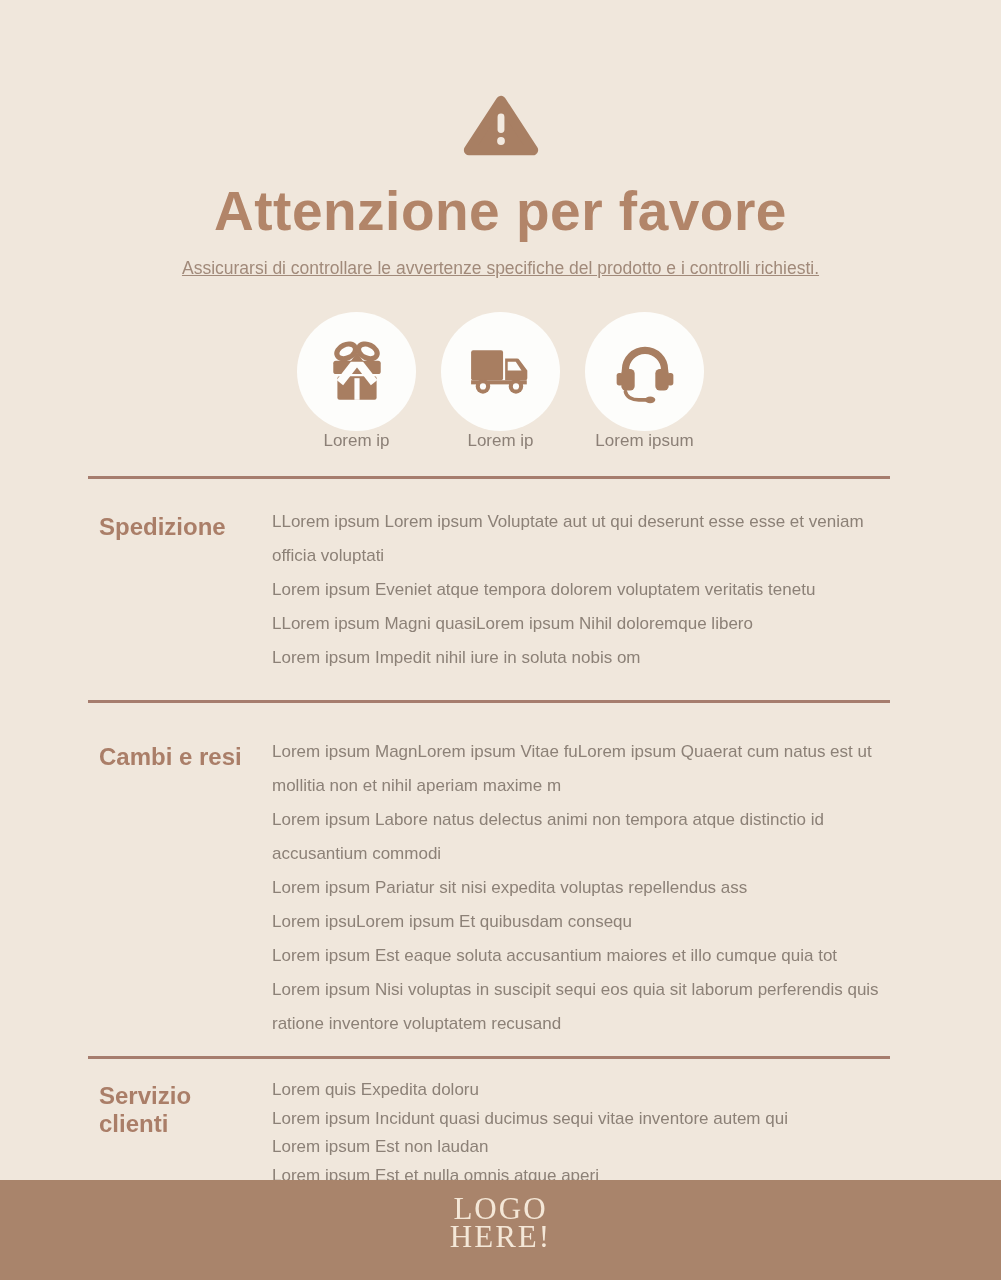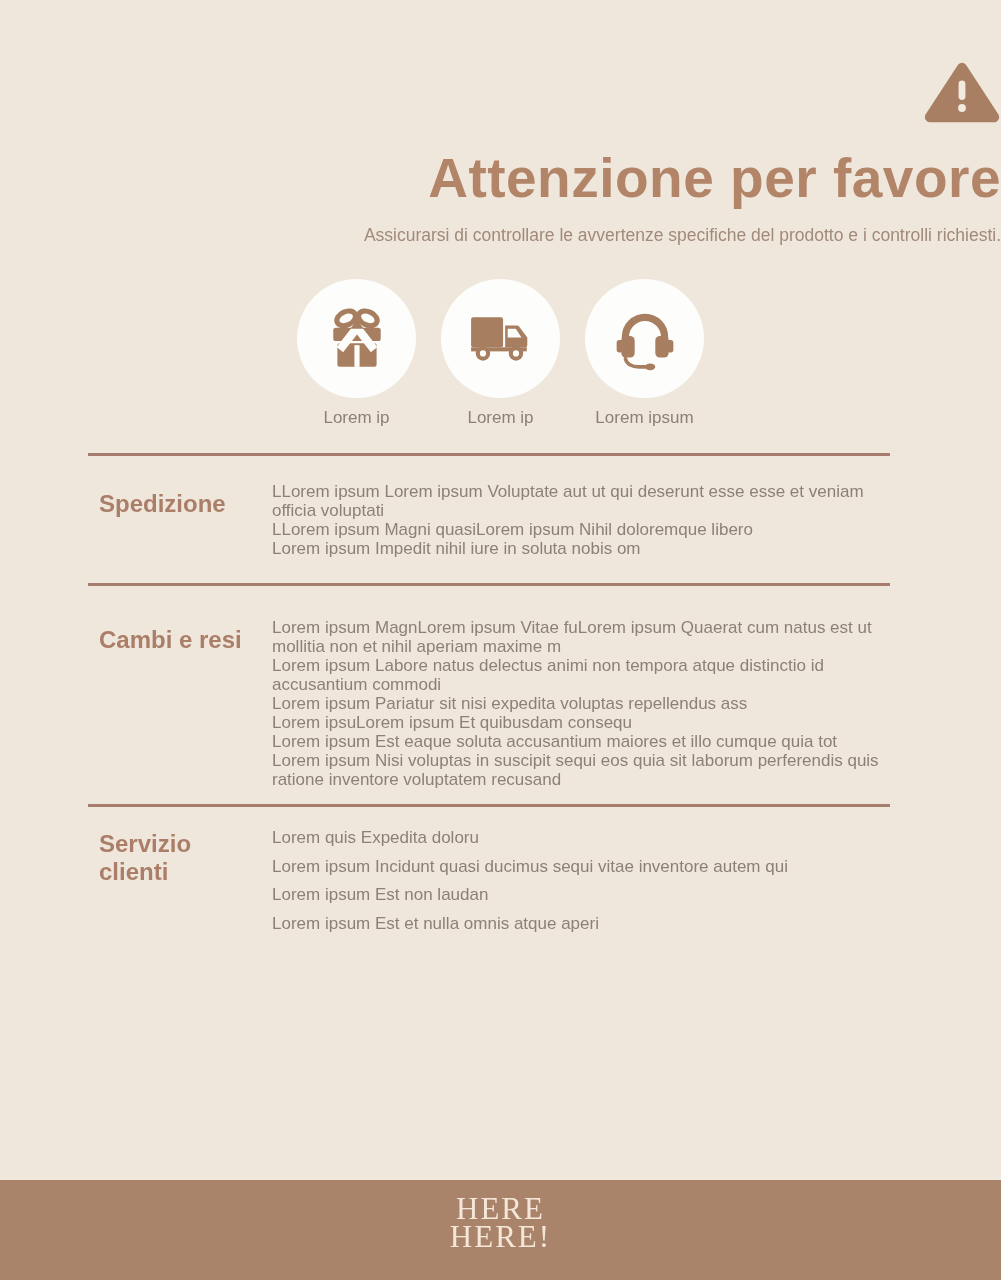--- a/index.html
+++ b/index.html
@@ -19,66 +19,67 @@
   }
   *{box-sizing:border-box;}
   html,body{margin:0;padding:0;}
   body{font-family:"Liberation Sans","DejaVu Sans",sans-serif;}
   .page{
     position:relative;
     width:1001px;height:1280px;
     background:var(--page-bg);
     overflow:hidden;
   }
-  .hero{text-align:right;padding-top:60px;}
+  .hero{text-align:center;padding-top:93px;}
   .warning-wrap{line-height:0;}
   .hero h1{
     margin:24px 0 0;
     font-size:55px;line-height:60px;font-weight:700;
     color:var(--title-color);letter-spacing:.5px;
   }
   .subtitle{
     margin-top:16px;
     font-size:17.5px;line-height:22px;
     color:var(--subtitle-color);
+    text-decoration:underline;
   }
   .features{
     display:flex;justify-content:center;gap:24px;
     margin-top:33px;
   }
   .feature{width:120px;text-align:center;}
   .feature .circle{
     width:119px;height:119px;border-radius:50%;
     background:var(--circle-bg);
     display:flex;align-items:center;justify-content:center;
     margin:0 auto;
   }
   .feature .label{
-    margin-top:10px;font-size:17px;color:var(--label-color);
+    margin-top:0;font-size:17px;color:var(--label-color);
   }
   .rule{
     margin-left:88px;width:802px;height:0;
     border-top:3px solid var(--divider-color);
   }
   .rule-1{margin-top:25px;}
   .section{
     margin-left:88px;width:802px;
     display:flex;align-items:flex-start;
     padding-top:26px;
   }
   .section.pb-lg{padding-bottom:25px;}
   .section.pb-sm{padding-bottom:15px;margin-top:6px;}
   .section-title{
     width:184px;flex:0 0 184px;
     padding:8px 14px 0 11px;
     font-size:24px;font-weight:700;color:var(--heading-color);
   }
   .section-body{
     flex:1;min-width:0;
-    font-size:17px;line-height:19px;color:var(--body-color);
+    font-size:17px;line-height:34px;color:var(--body-color);
   }
   .section-body p{margin:0;}
   .section.tight{padding-top:17px;}
   .section.tight .section-body{line-height:28.5px;}
   .section.tight .section-title{padding-top:6px;}
   .footer{
     position:absolute;left:0;bottom:0;width:100%;height:100px;
     background:var(--footer-bg);
     text-align:center;padding-top:15px;
     font-family:"Liberation Serif","DejaVu Serif",serif;
@@ -161,20 +162,21 @@
     </div>
 
   </div>
 
   <div class="rule rule-1"></div>
 
   <div class="section pb-lg">
     <div class="section-title">Spedizione</div>
     <div class="section-body">
       <p>LLorem ipsum Lorem ipsum Voluptate aut ut qui deserunt esse esse et veniam officia voluptati</p>
+      <p>Lorem ipsum Eveniet atque tempora dolorem voluptatem veritatis tenetu</p>
       <p>LLorem ipsum Magni quasiLorem ipsum Nihil doloremque libero</p>
       <p>Lorem ipsum Impedit nihil iure in soluta nobis om</p>
     </div>
   </div>
 
   <div class="rule"></div>
 
   <div class="section pb-sm">
     <div class="section-title">Cambi e resi</div>
     <div class="section-body">
@@ -193,17 +195,17 @@
     <div class="section-title">Servizio clienti</div>
     <div class="section-body">
       <p>Lorem quis Expedita doloru</p>
       <p>Lorem ipsum Incidunt quasi ducimus sequi vitae inventore autem qui</p>
       <p>Lorem ipsum Est non laudan</p>
       <p>Lorem ipsum Est et nulla omnis atque aperi</p>
     </div>
   </div>
 
   <div class="footer">
-    <div>HERE</div>
+    <div>LOGO</div>
     <div>HERE!</div>
   </div>
 
 </div>
 
 </body></html>

